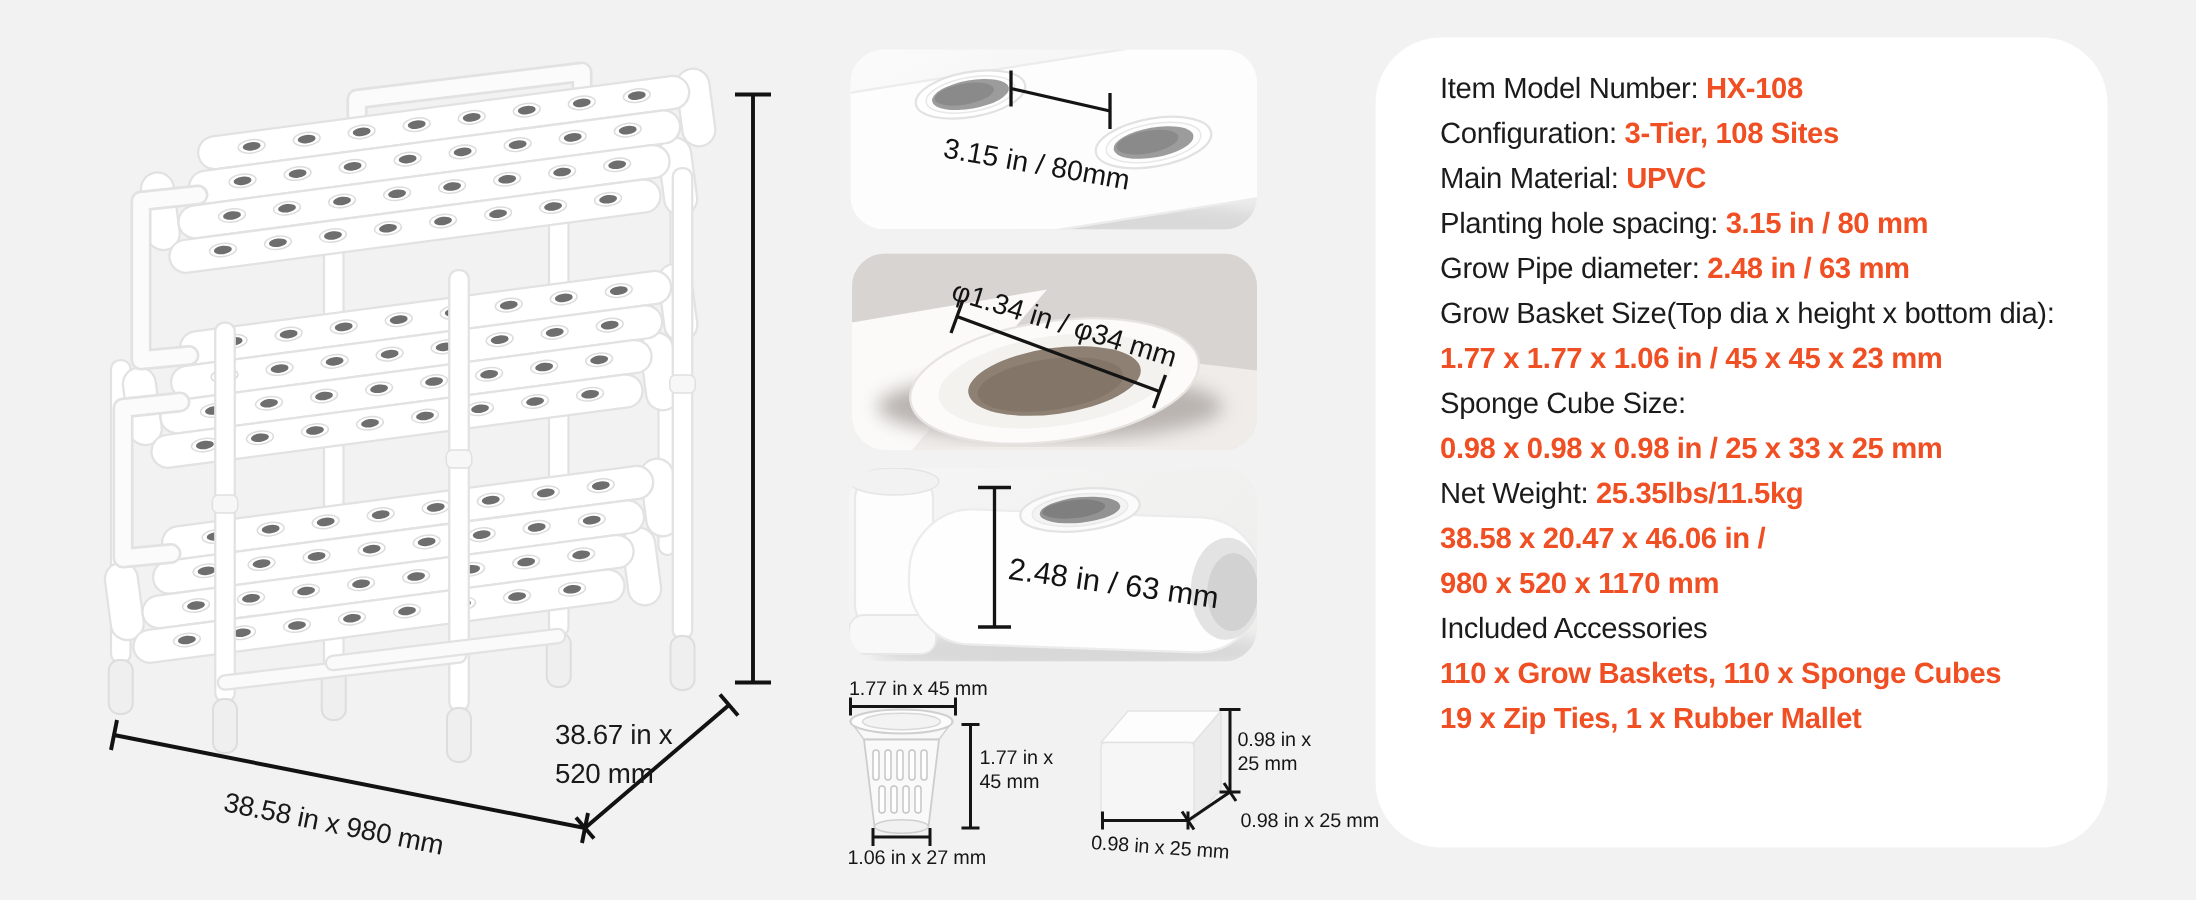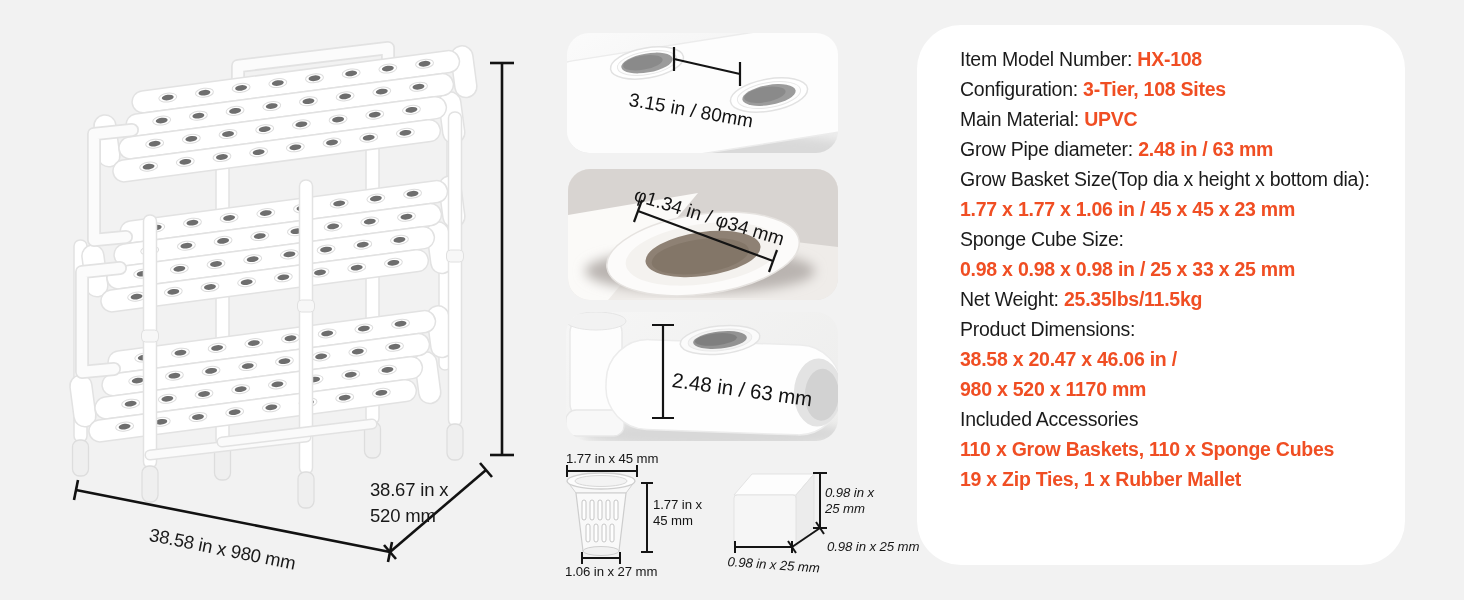--- a/index.html
+++ b/index.html
@@ -17,21 +17,21 @@
   #photo1{left:567px;top:33px;width:271px;height:120px;background:linear-gradient(150deg,#fbfbfb,#ececec);}
   #photo2{left:568px;top:169px;width:270px;height:131px;background:#e7e4e1;}
   #photo3{left:566px;top:312px;width:272px;height:129px;background:linear-gradient(140deg,#f6f6f6,#ededec);}
   .photo-label{position:absolute;color:#131313;white-space:nowrap;}
   #pl1{left:64px;top:56px;font-size:19px;transform:rotate(10deg);transform-origin:0 0;}
   #pl2{left:70px;top:15px;font-size:19px;transform:rotate(17deg);transform-origin:0 0;}
   #pl3{left:108px;top:56px;font-size:20.5px;transform:rotate(8deg);transform-origin:0 0;}
   
   .diagram{position:absolute;}
   #basket{left:560px;top:448px;width:160px;height:152px;}
-  #cube{left:710px;top:455px;width:240px;height:135px;font-style:italic;}
+  #cube{left:710px;top:455px;width:240px;height:135px;}
   .dimlbl-sm{position:absolute;font-size:13.2px;line-height:16px;color:#161616;white-space:nowrap;letter-spacing:-0.1px;}
   #bTop{left:6px;top:3px;}
   #bRight{left:93px;top:49px;}
   #bBot{left:5px;top:116px;}
   #cRight{left:115px;top:30px;}
   #cBot{left:18px;top:99px;transform:rotate(4deg);transform-origin:0 0;}
   #cDepth{left:117px;top:84px;}
   
   .panel{position:absolute;left:917px;top:25px;width:488px;height:540px;background:var(--panel,#FFFFFF);
          border-radius:44px;padding:19px 16px 0 43px;box-sizing:border-box;}
@@ -309,27 +309,27 @@
       <div>25 mm</div>
     </div>
     <div class="dimlbl-sm" id="cBot">0.98 in x 25 mm</div>
     <div class="dimlbl-sm" id="cDepth">0.98 in x 25 mm</div>
   </div>
 
   <div class="panel">
     <div class="srow"><span class="sl">Item Model Number: </span><span class="sv">HX-108</span></div>
     <div class="srow"><span class="sl">Configuration: </span><span class="sv">3-Tier, 108 Sites</span></div>
     <div class="srow"><span class="sl">Main Material: </span><span class="sv">UPVC</span></div>
+    <div class="srow"><span class="sl">Planting hole spacing: </span><span class="sv">3.15 in / 80 mm</span></div>
     <div class="srow"><span class="sl">Grow Pipe diameter: </span><span class="sv">2.48 in / 63 mm</span></div>
     <div class="srow"><span class="sl">Grow Basket Size(Top dia x height x bottom dia):</span><span class="sv"></span></div>
     <div class="srow"><span class="sl"></span><span class="sv">1.77 x 1.77 x 1.06 in / 45 x 45 x 23 mm</span></div>
     <div class="srow"><span class="sl">Sponge Cube Size:</span><span class="sv"></span></div>
     <div class="srow"><span class="sl"></span><span class="sv">0.98 x 0.98 x 0.98 in / 25 x 33 x 25 mm</span></div>
     <div class="srow"><span class="sl">Net Weight: </span><span class="sv">25.35lbs/11.5kg</span></div>
-    <div class="srow"><span class="sl">Product Dimensions:</span><span class="sv"></span></div>
     <div class="srow"><span class="sl"></span><span class="sv">38.58 x 20.47 x 46.06 in /</span></div>
     <div class="srow"><span class="sl"></span><span class="sv">980 x 520 x 1170 mm</span></div>
     <div class="srow"><span class="sl">Included Accessories</span><span class="sv"></span></div>
     <div class="srow"><span class="sl"></span><span class="sv">110 x Grow Baskets, 110 x Sponge Cubes</span></div>
     <div class="srow"><span class="sl"></span><span class="sv">19 x Zip Ties, 1 x Rubber Mallet</span></div>
   </div>
 
 </div>
 
 </body></html>

